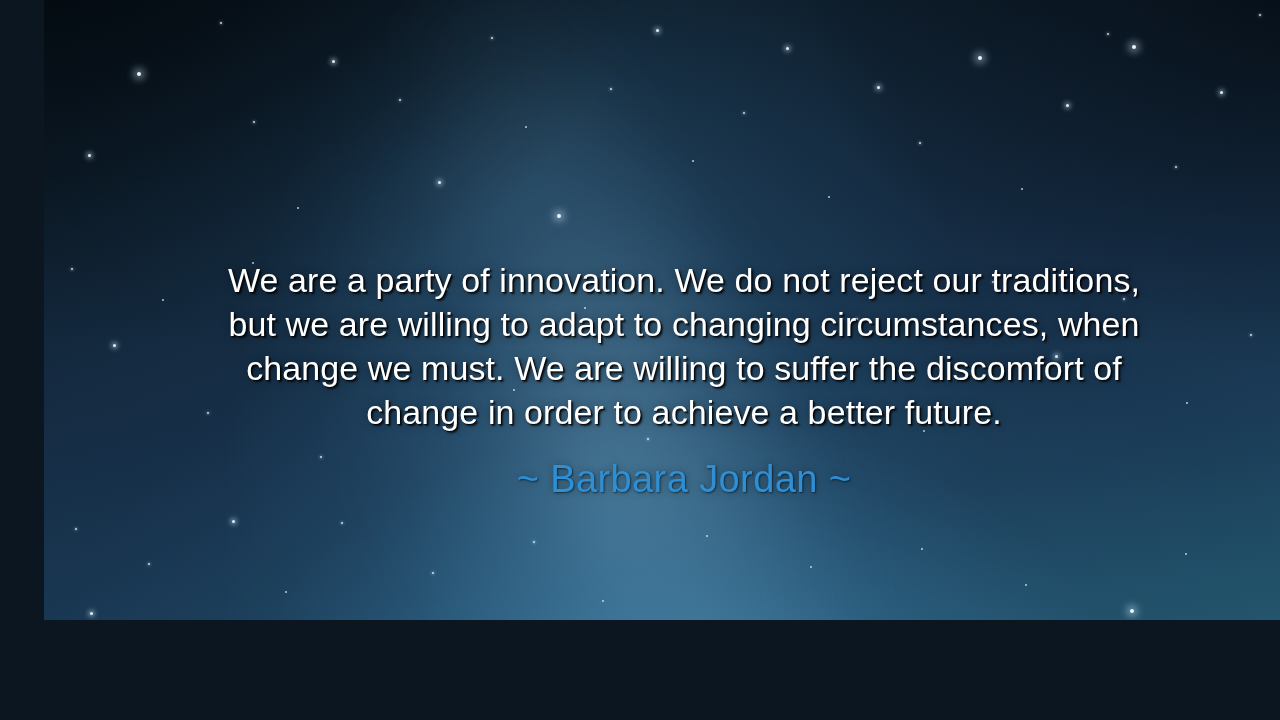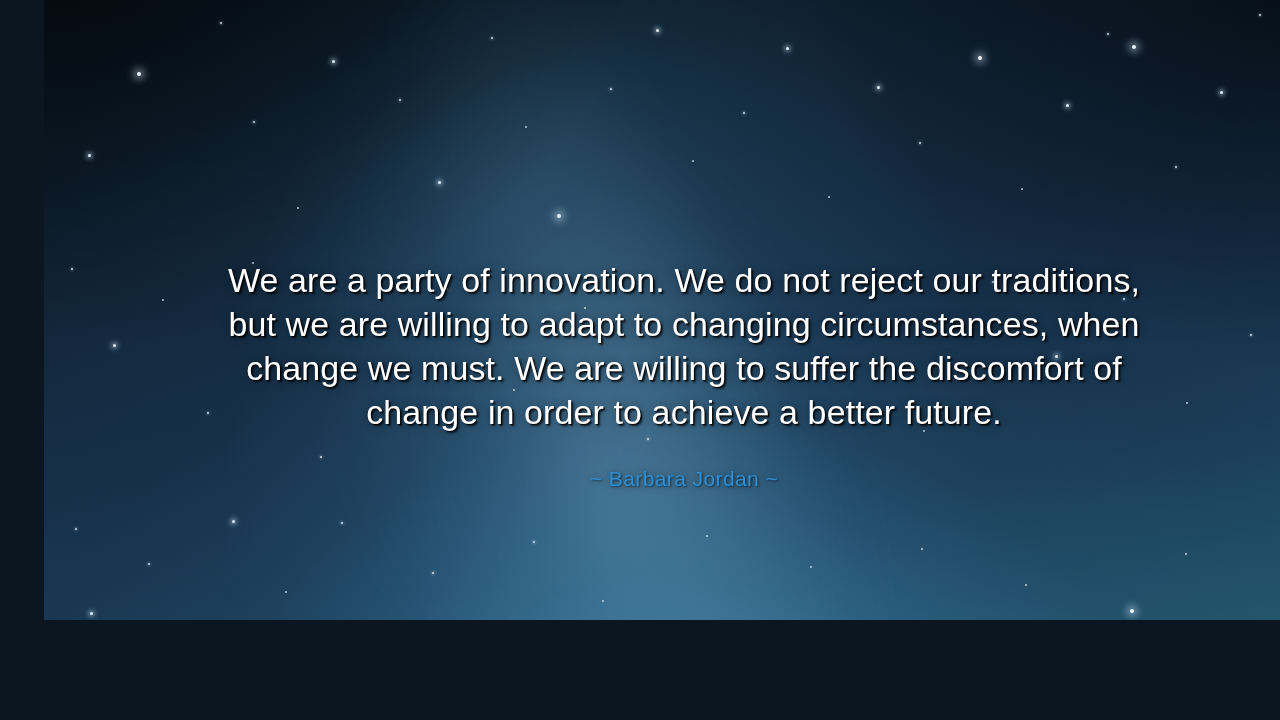--- a/index.html
+++ b/index.html
@@ -127,21 +127,21 @@
     letter-spacing:0.1px;
     text-shadow:
        2px 2px 2px rgba(0,0,0,0.78),
        1px 1px 0   rgba(0,0,0,0.55),
        0   0   10px rgba(0,0,0,0.40);
     white-space:pre-line;
   }
 
   #quote-author {
     margin-top:26px;
-    font-size:21px;
+    font-size:38px;
     line-height:38px;
     font-weight:400;
     color:#2e8fd4;
     letter-spacing:0.4px;
     text-shadow:
        1px 1px 2px rgba(0,0,0,0.52),
        0 0 8px rgba(0,0,0,0.30);
   }
 </style>
 </head>

